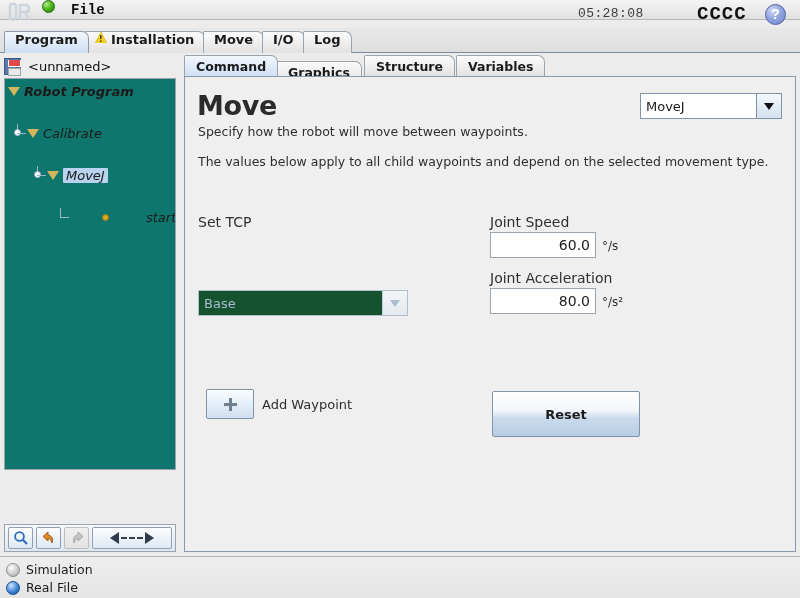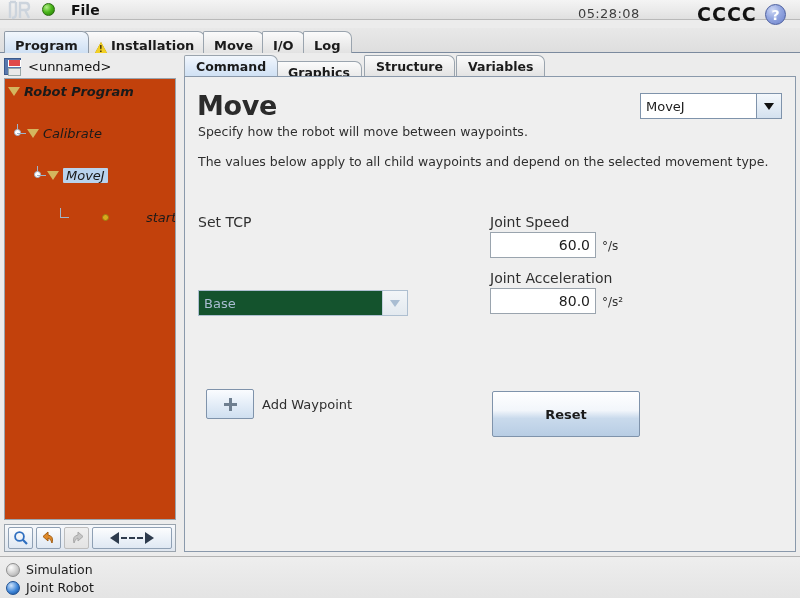--- a/index.html
+++ b/index.html
@@ -12,21 +12,21 @@
     color:#1a1a1a;
     overflow:hidden;
     position:relative;
   }
 
   
   #titlebar{
     position:absolute; left:0; top:0; width:800px; height:20px;
     background:linear-gradient(to bottom,#f4f4f4 0%,#eaeaea 55%,#e0e0e0 100%);
     border-bottom:1px solid #b9b9b9;
-    display:flex; align-items:center;
+    display:flex; align-items:flex-start;font-family:Liberation Mono, monospace;
   }
   .ur-logo{
     width:30px; height:24px; margin-left:4px;
     display:flex; align-items:center; justify-content:center;
   }
   .greenball{
     width:13px; height:13px; border-radius:50%; margin-left:8px;
     background:radial-gradient(circle at 33% 30%, #b4f08a 0%, #4eb81e 45%, #1d7500 100%);
     border:1px solid #2a6b10;
   }
@@ -53,21 +53,21 @@
   }
 
   
   #tabstrip{
     position:absolute; left:0; top:28px; width:800px; height:25px;
     background:linear-gradient(to bottom,#e8e8e8,#dedede);
     border-bottom:1px solid #7b8a9e;
   }
   .mtab{
     position:absolute; top:3px; height:22px;
-    display:flex; align-items:flex-end; gap:4px;
+    display:flex; align-items:flex-start; gap:4px;
     padding:0 10px;
     background:linear-gradient(to bottom,#fbfbfb 0%,#ededed 55%,#e2e2e2 100%);
     border:1px solid #9aa4ae;
     border-bottom:none;
     border-radius:2px 7px 0 0;
     font-size:13px; font-weight:bold; color:#1b1b1b;
     cursor:pointer; white-space:nowrap;
   }
   .mtab.active{
     background:linear-gradient(to bottom,#f2f7fd 0%,#dce9f7 60%,#cfe0f3 100%);
@@ -98,22 +98,22 @@
     content:""; position:absolute; left:3px; top:1px; width:11px; height:6px;
     background:#e04a4a; border:1px solid #fff; border-top:none;
   }
   .save-icon:after{
     content:""; position:absolute; left:3px; top:9px; width:11px; height:6px;
     background:#e9e9e9; border:1px solid #9aa;
   }
   #tree-title{ font-size:13px; color:#111; }
 
   #tree-panel{
-    position:absolute; left:4px; top:78px; width:172px; height:442px;
-    background:#c2410c;
+    position:absolute; left:4px; top:78px; width:172px; height:392px;
+    background:#0f766e;
     border:1px solid #9aa4ae;
     overflow:hidden;
   }
   .tnode{
     position:relative; height:18px; display:flex; align-items:center;
     font-size:13px; font-style:italic; white-space:nowrap;margin-top:24px;
   }
   .tri{
     width:0;height:0;flex:none;
     border-left:6px solid transparent;border-right:6px solid transparent;
@@ -407,16 +407,16 @@
 </div>
 
 <div id="statusbar">
 
   <div class="radio-row" style="left:6px; top:5px;">
     <span class="rb off"></span>
     <span>Simulation</span>
   </div>
   <div class="radio-row" style="left:6px; top:23px;">
     <span class="rb on"></span>
-    <span>Joint Robot</span>
+    <span>Real File</span>
   </div>
 
 </div>
 
 </body></html>

